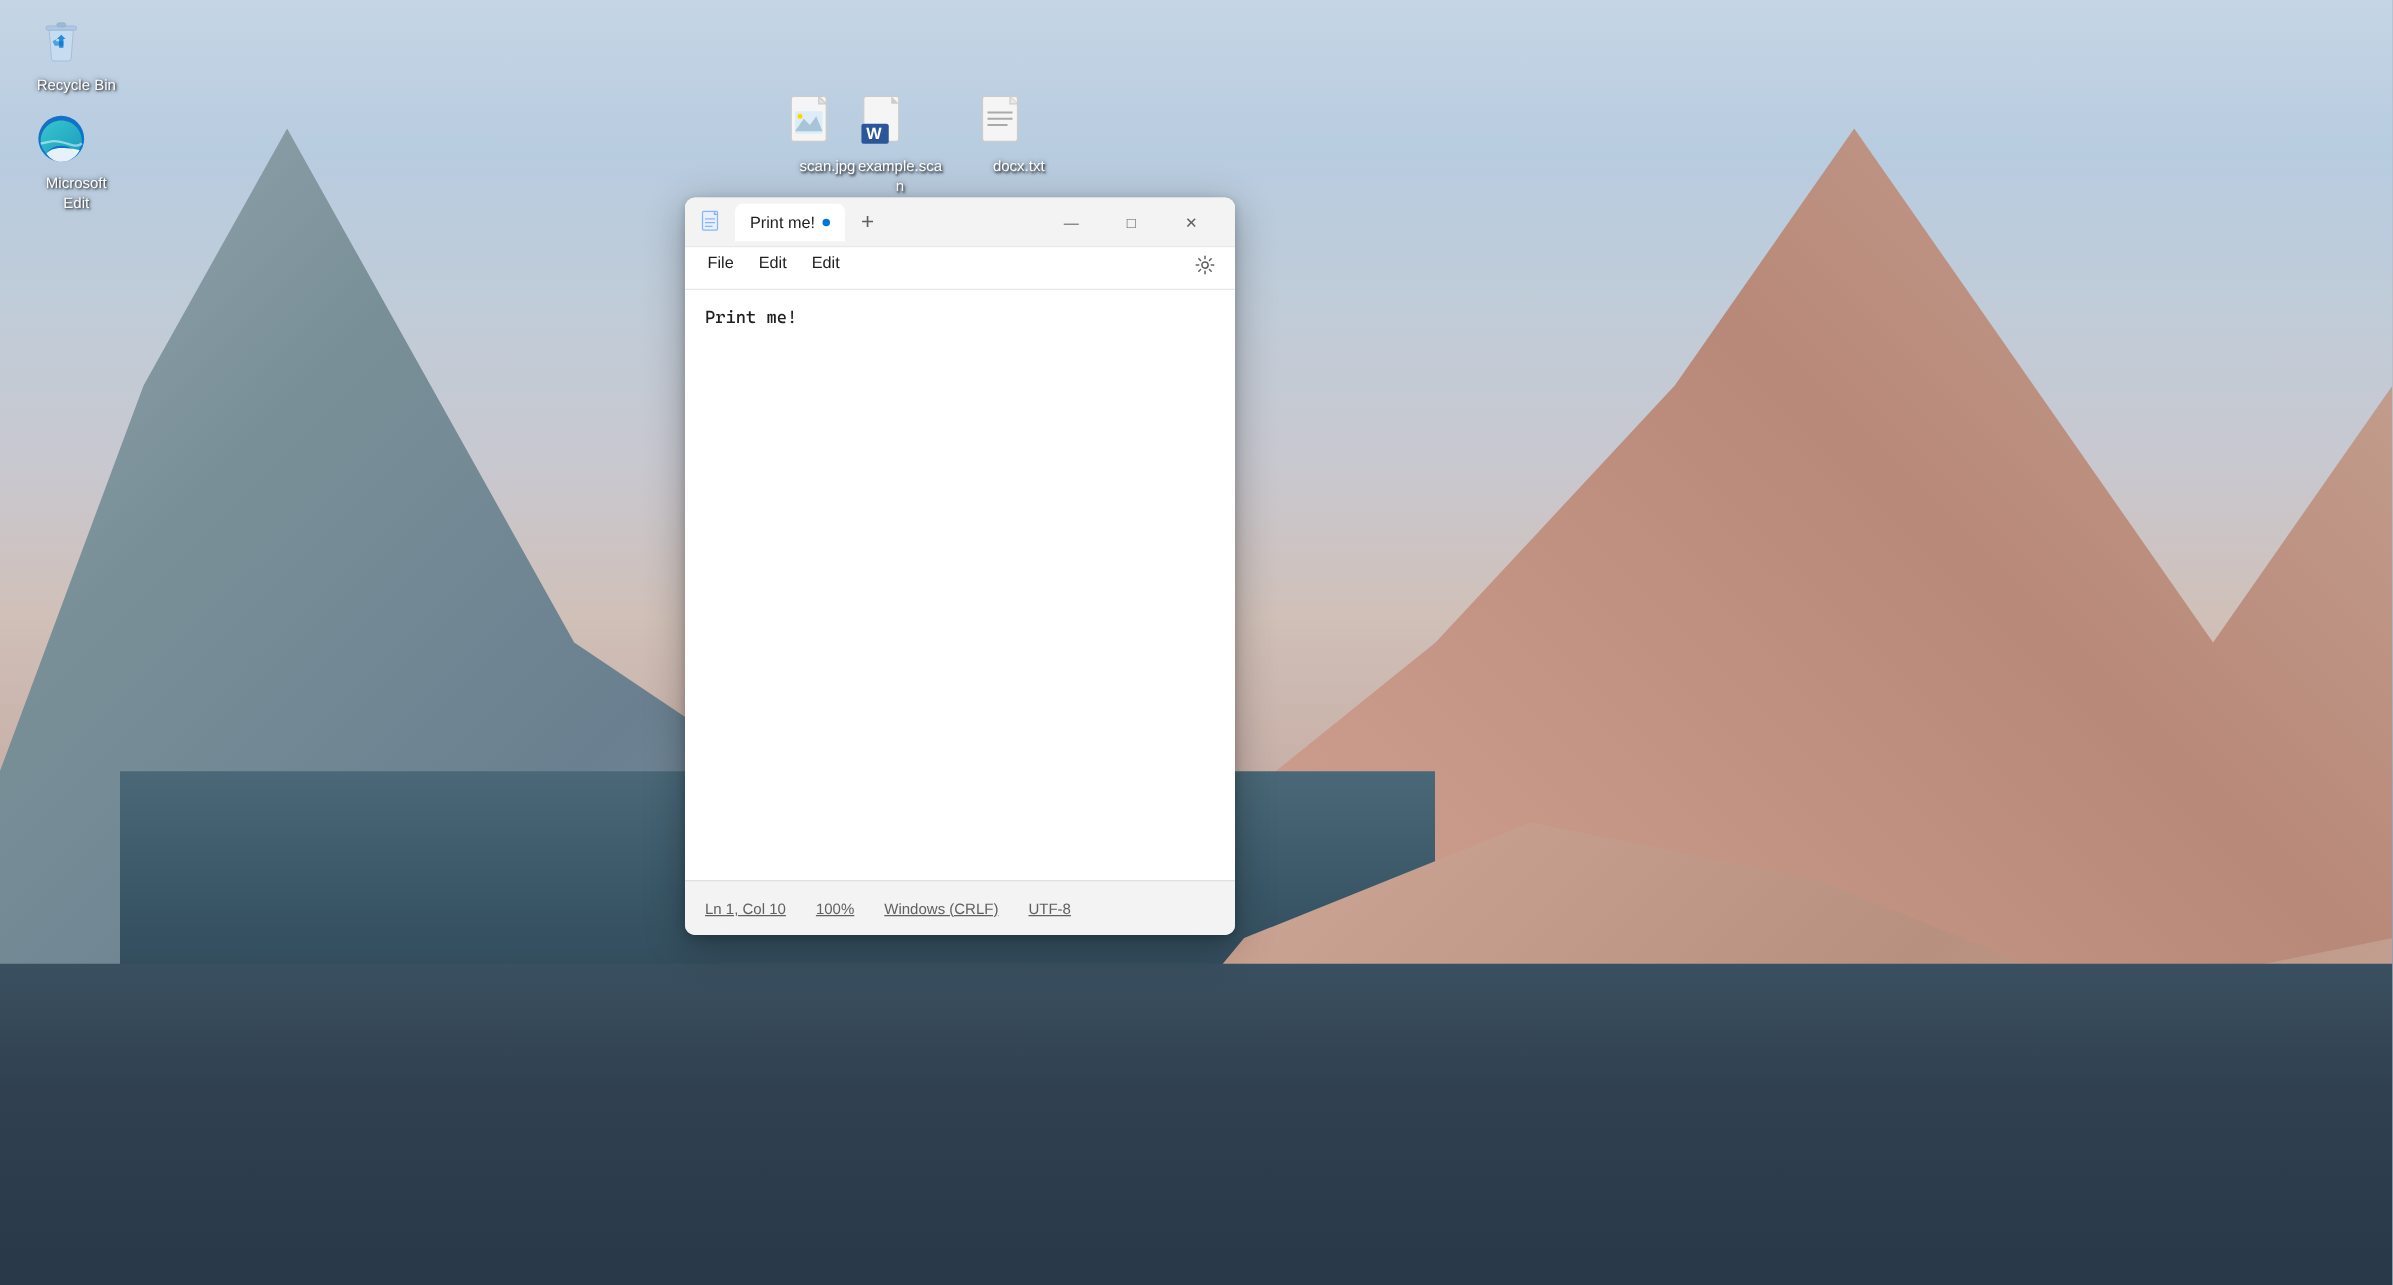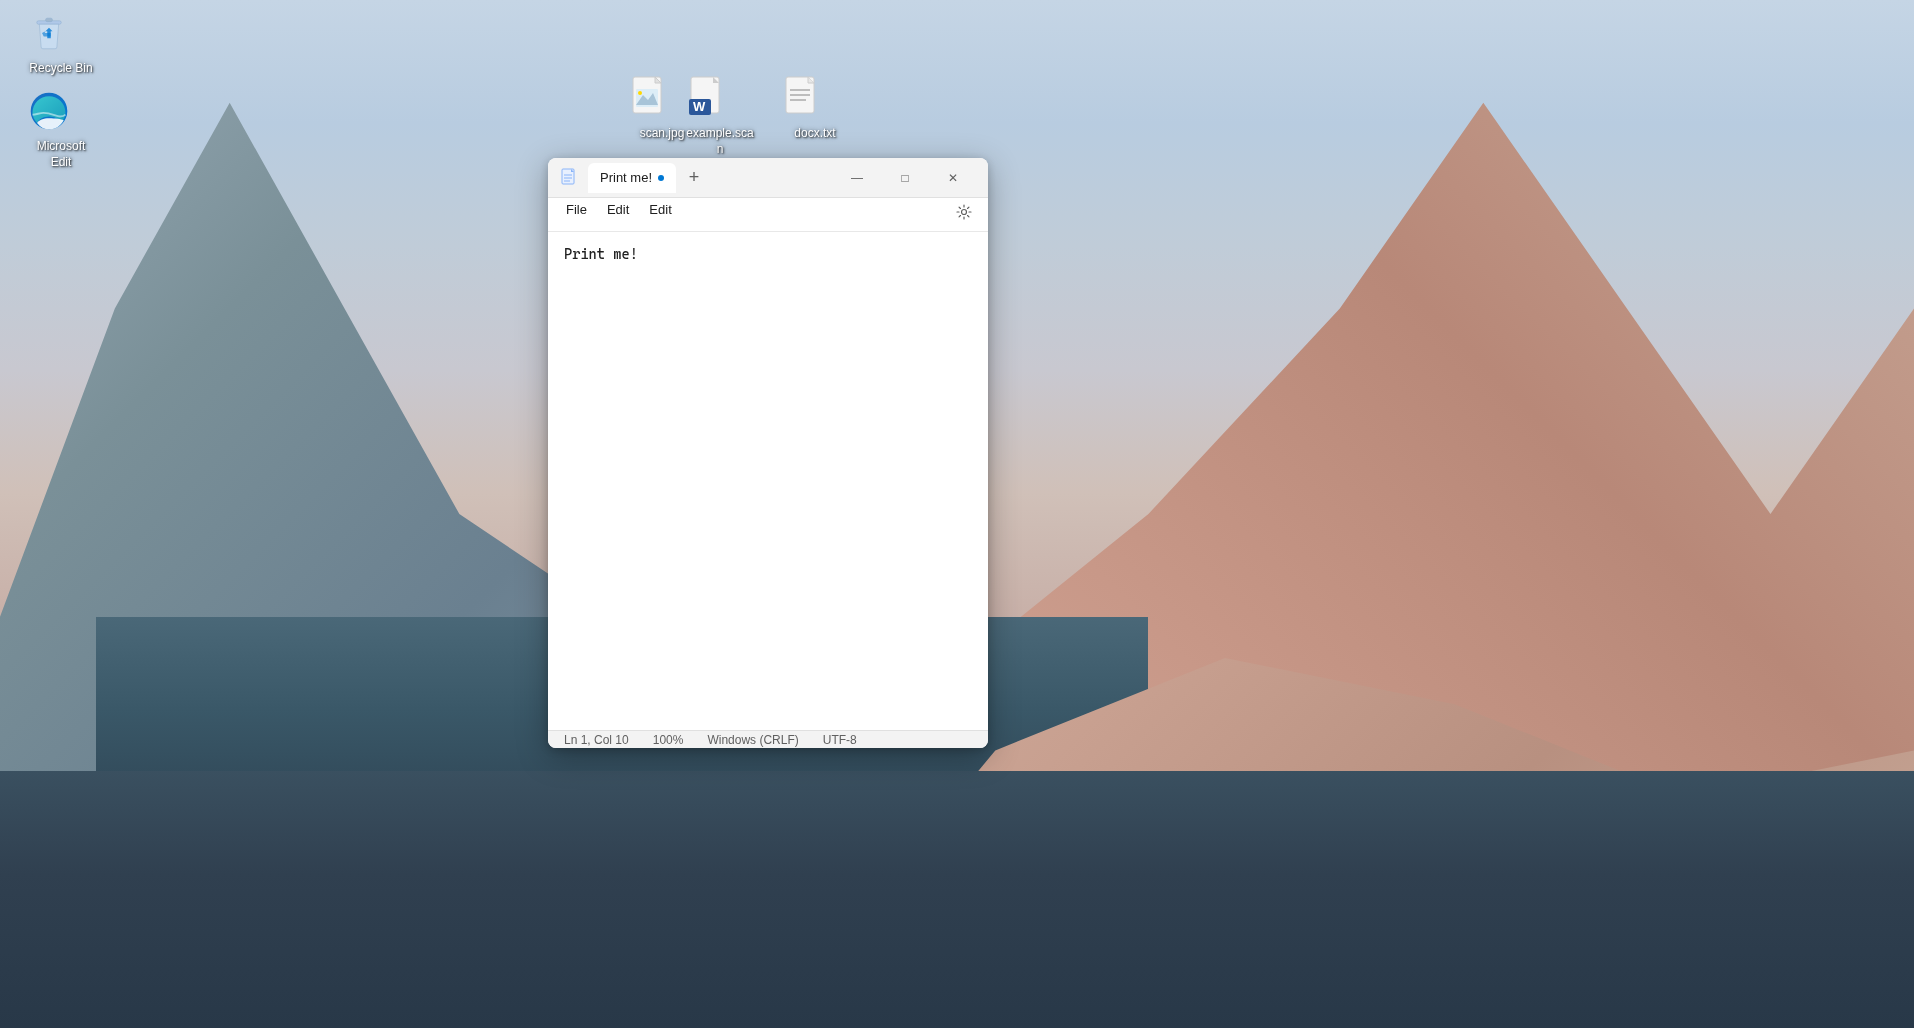--- a/index.html
+++ b/index.html
@@ -280,30 +280,31 @@
       font-size: 14px;
       color: #202020;
       line-height: 1.5;
       overflow-y: auto;
       background: #ffffff;
       cursor: text;
     }
 
     
     .status-bar {
-      height: 18px;
+      height: 44px;
       background: #f3f3f3;
       border-top: 1px solid #e0e0e0;
       display: flex;
       align-items: center;
       padding: 0 16px;
       gap: 24px;
       font-size: 12px;
       color: #606060;
       flex-shrink: 0;
+      text-decoration: underline;
     }
 
     .status-item {
       font-size: 12px;
       color: #606060;
     }
   </style>
 </head>
 <body>
 

